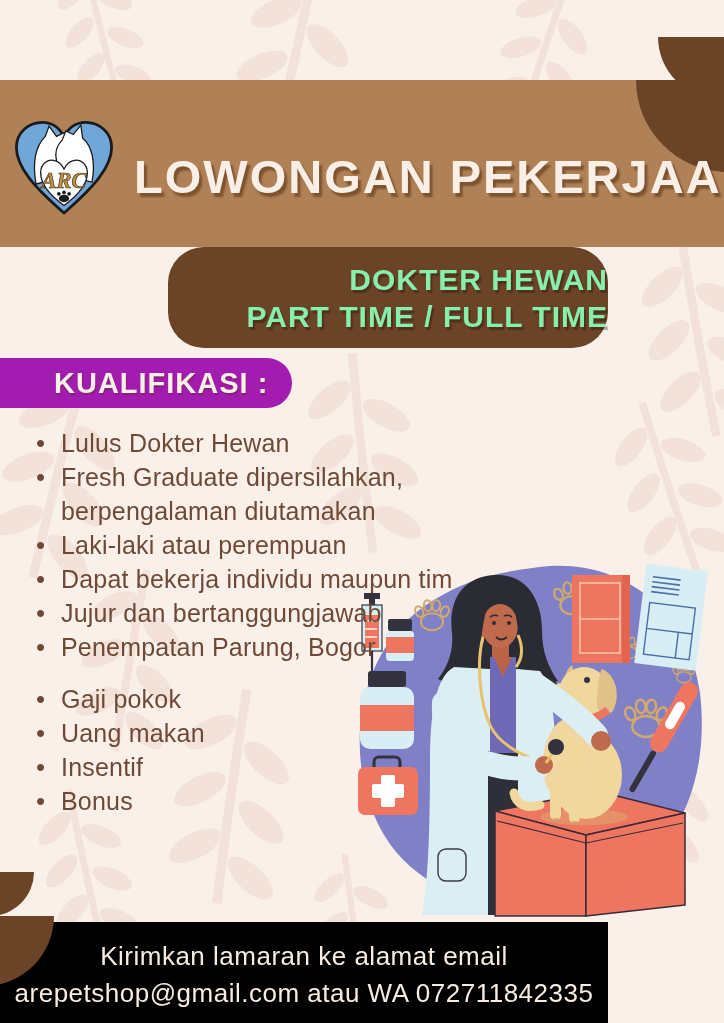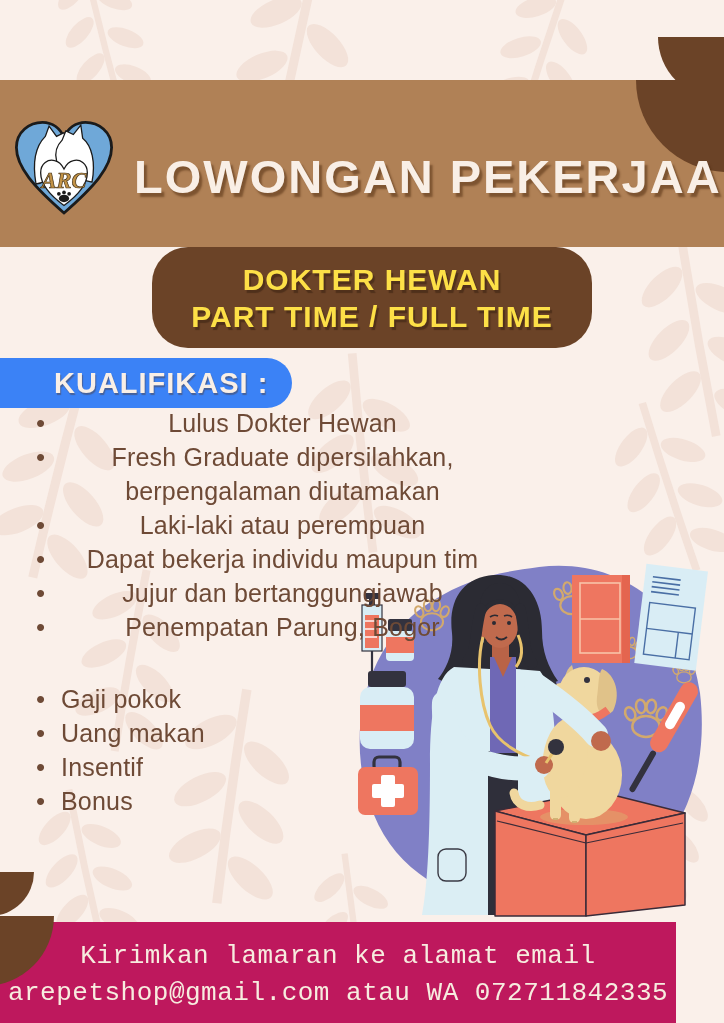--- a/index.html
+++ b/index.html
@@ -8,63 +8,63 @@
     background:#faf0ea;
     font-family:"Liberation Sans", sans-serif;
   }
   .bg-leaves{position:absolute;left:0;top:0;z-index:0;}
   
   .top-band{
     position:absolute; left:0; top:80px; width:724px; height:167px;
     background:#b08156; z-index:1;
   }
   .footer-band{
-    position:absolute; left:0; top:922px; width:676px; height:101px;
-    background:#be185d; z-index:2; text-align:center; color:#f7ecdf;font-family:Liberation Mono, monospace;
+    position:absolute; left:0; top:922px; width:608px; height:101px;
+    background:#000000; z-index:2; text-align:center; color:#f7ecdf;
   }
   .footer-line{font-size:26px; line-height:37px; letter-spacing:.5px;}
   .footer-line.first{margin-top:16px;}
   
   .bowl{position:absolute; background:#6b4327; z-index:3;}
   .bowl.tr1{left:658px; top:37px; width:130px; height:62px; border-radius:0 0 65px 65px;}
   .bowl.tr2{left:636px; top:80px; width:186px; height:92px; border-radius:0 0 93px 93px;}
   .bowl.bl1{left:-58px; top:872px; width:92px; height:44px; border-radius:0 0 46px 46px;}
   .bowl.bl2{left:-88px; top:916px; width:142px; height:70px; border-radius:0 0 71px 71px;}
   
   .logo{position:absolute; left:8px; top:114px; width:112px; height:112px; z-index:4;}
   .title{
     position:absolute; left:134px; top:149px; margin:0; z-index:4;
     font-size:47px; font-weight:bold; letter-spacing:2px;
     color:#f9efe6; text-shadow:3px 4px 2px rgba(84,47,19,.55);
     white-space:nowrap;
   }
   
   .banner{
-    position:absolute; left:152px; top:247px; width:440px; height:101px;
+    position:absolute; left:168px; top:247px; width:440px; height:101px;
     background:#6b4327; border-radius:36px; z-index:2;
-    text-align:center; color:#fde047;
+    text-align:right; color:#86efac;
   }
   .banner-line{font-size:30px; font-weight:bold; line-height:37px; letter-spacing:1px;
     text-shadow:2px 3px 1px rgba(30,15,5,.35);}
   .banner-line.first{margin-top:14px;}
   
   .badge{
-    position:absolute; left:0; background:#3b82f6; z-index:2;
+    position:absolute; left:0; background:#a21caf; z-index:2;
     color:#f9efe6; font-weight:bold; font-size:29px; letter-spacing:1px;
     text-shadow:1px 2px 1px rgba(84,47,19,.4);
     display:flex; align-items:center; padding-left:54px; box-sizing:border-box;
   }
   .badge.kualifikasi{top:358px; width:292px; height:50px; border-radius:0 27px 27px 0;}
   .badge.benefit{top:662px; width:223px; height:48px; border-radius:0 26px 26px 0;}
   
   .list{
     position:absolute; left:34px; margin:0; padding:0; list-style:none;
     width:470px; z-index:2; color:#6e4a36;
   }
-  .list.kual{top:406px;text-align:center;}
+  .list.kual{top:426px;}
   .list.ben{top:682px;}
   .list li{
     position:relative; padding-left:27px; font-size:25px; line-height:34px;
     letter-spacing:.2px;
   }
   .list li::before{
     content:"•"; position:absolute; left:2px; top:0; font-size:26px; color:#6e4a36;
   }
   .illustration{position:absolute; left:344px; top:553px; z-index:1;}
 </style>

